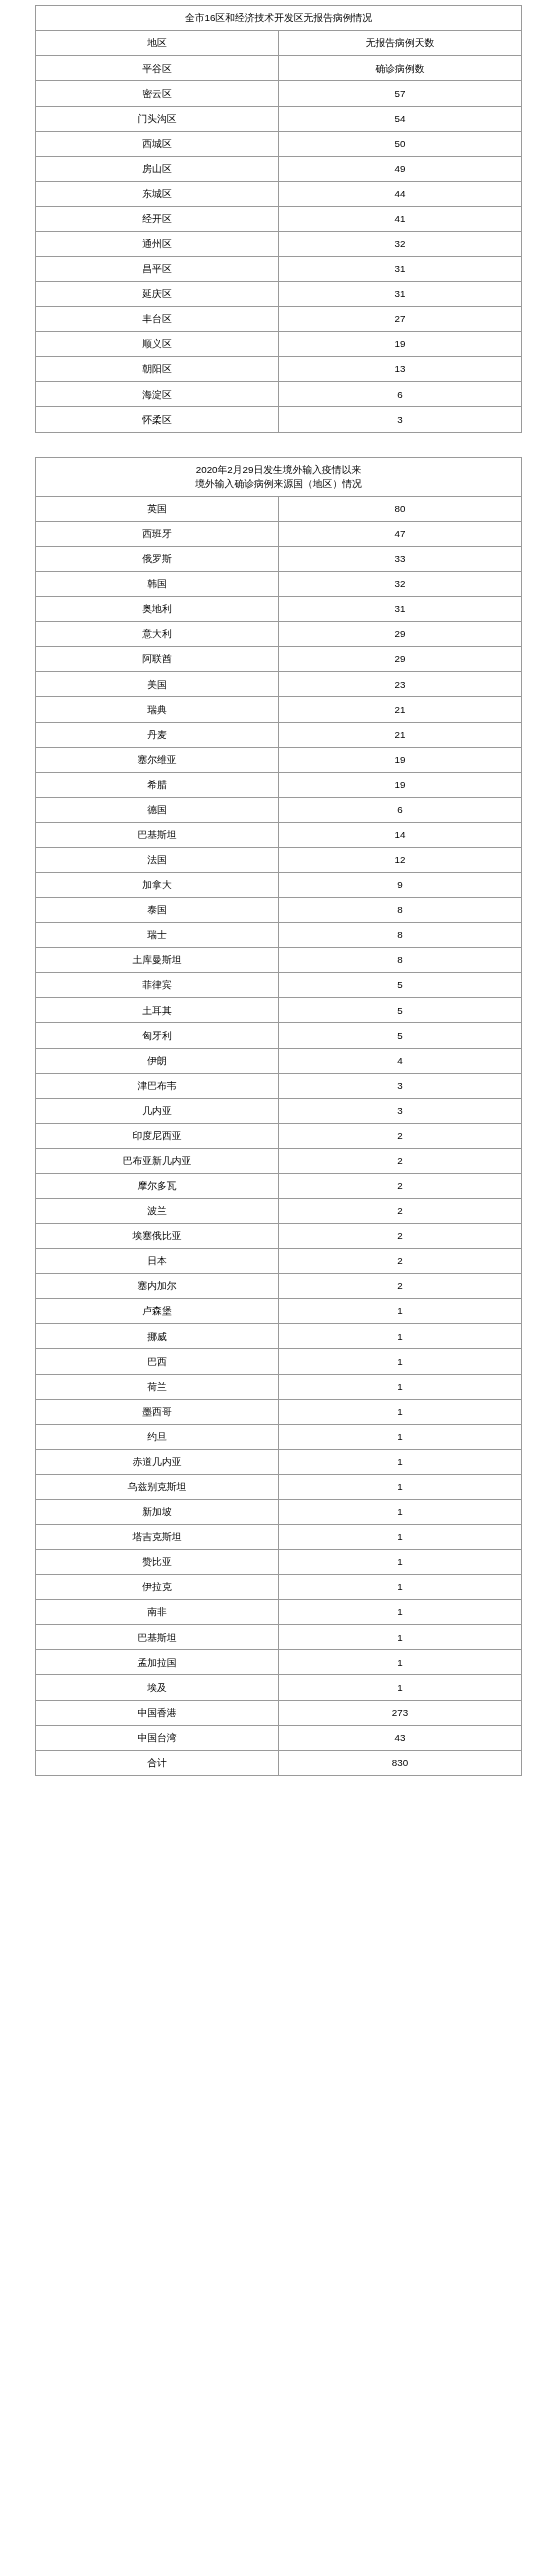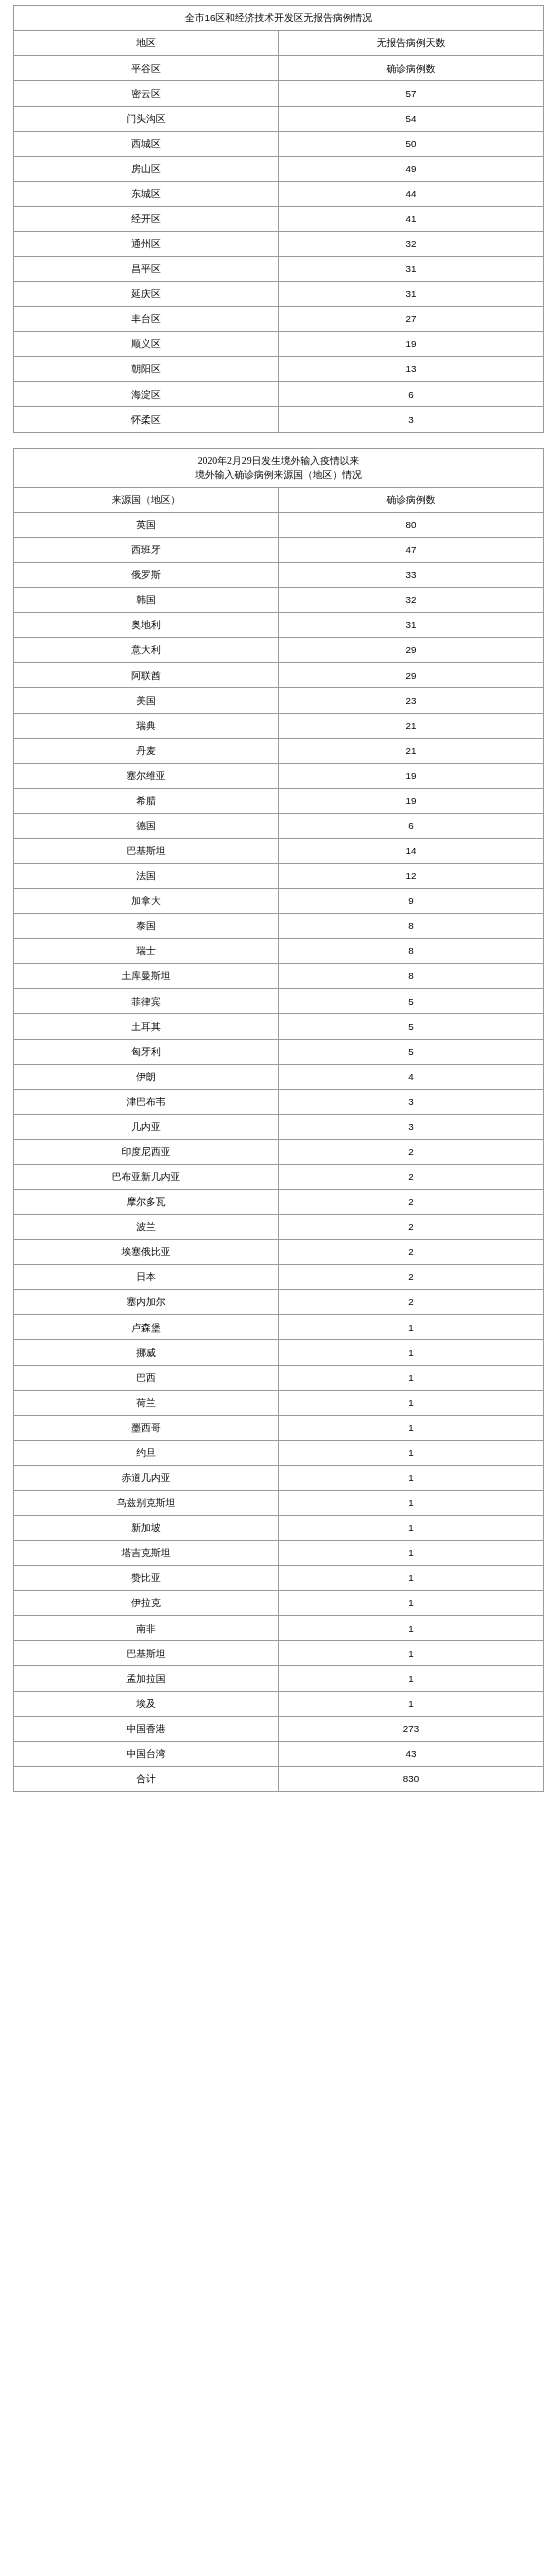--- a/index.html
+++ b/index.html
@@ -11,22 +11,22 @@
     width: 557px;
     font-family: "Liberation Sans", sans-serif;
     color: #000000;
   }
   .page {
     width: 557px;
     box-sizing: border-box;
     padding: 5.2px 0 10.3px 0;
   }
   .table-block {
-    width: 531px;
-    margin: 0 auto 0 auto;
+    width: 487px;
+    margin: 0 auto 9px auto;
   }
   table.grid {
     width: 100%;
     border-collapse: collapse;
     table-layout: fixed;
   }
   table.grid td, table.grid th {
     border: 0.5px solid #9a9a9a;
     text-align: center;
     vertical-align: middle;
@@ -36,21 +36,20 @@
     padding: 5.2px 2.1px;
     color: #000000;
   }
   .title-cell {
     font-weight: bold;
     font-size: 10.3px;
     padding: 7.2px 5.2px;
   }
   .title-cell .title-line {
     display: block;
-    font-family: Liberation Serif, serif;
   }
   .header-row td {
     font-size: 9.8px;
     padding: 6.2px 2.1px;
   }
   .spacer {
     height: 15.5px;
   }
 </style>
 </head>
@@ -136,24 +135,20 @@
 
   <div class="table-block">
     <table class="grid">
       <tbody>
         <tr>
           <td class="title-cell" colspan="2">
             <span class="title-line">2020年2月29日发生境外输入疫情以来</span>
             <span class="title-line">境外输入确诊病例来源国（地区）情况</span>
           </td>
         </tr>
-        <tr class="header-row">
-          <td>来源国（地区）</td>
-          <td>确诊病例数</td>
-        </tr>
         <tr>
           <td>英国</td>
           <td>80</td>
         </tr>
         <tr>
           <td>西班牙</td>
           <td>47</td>
         </tr>
         <tr>
           <td>俄罗斯</td>

